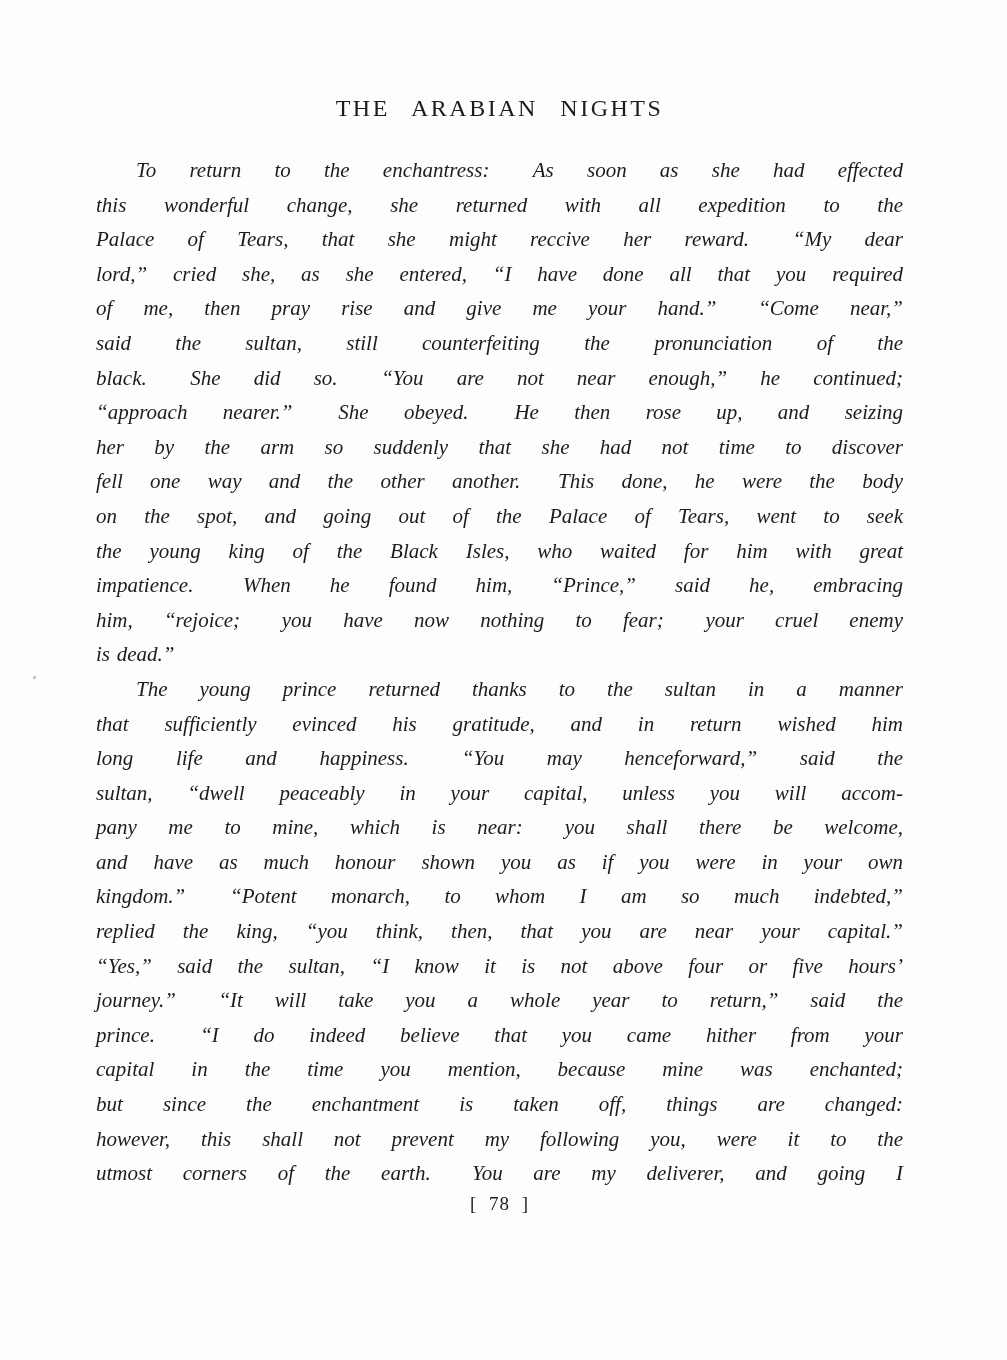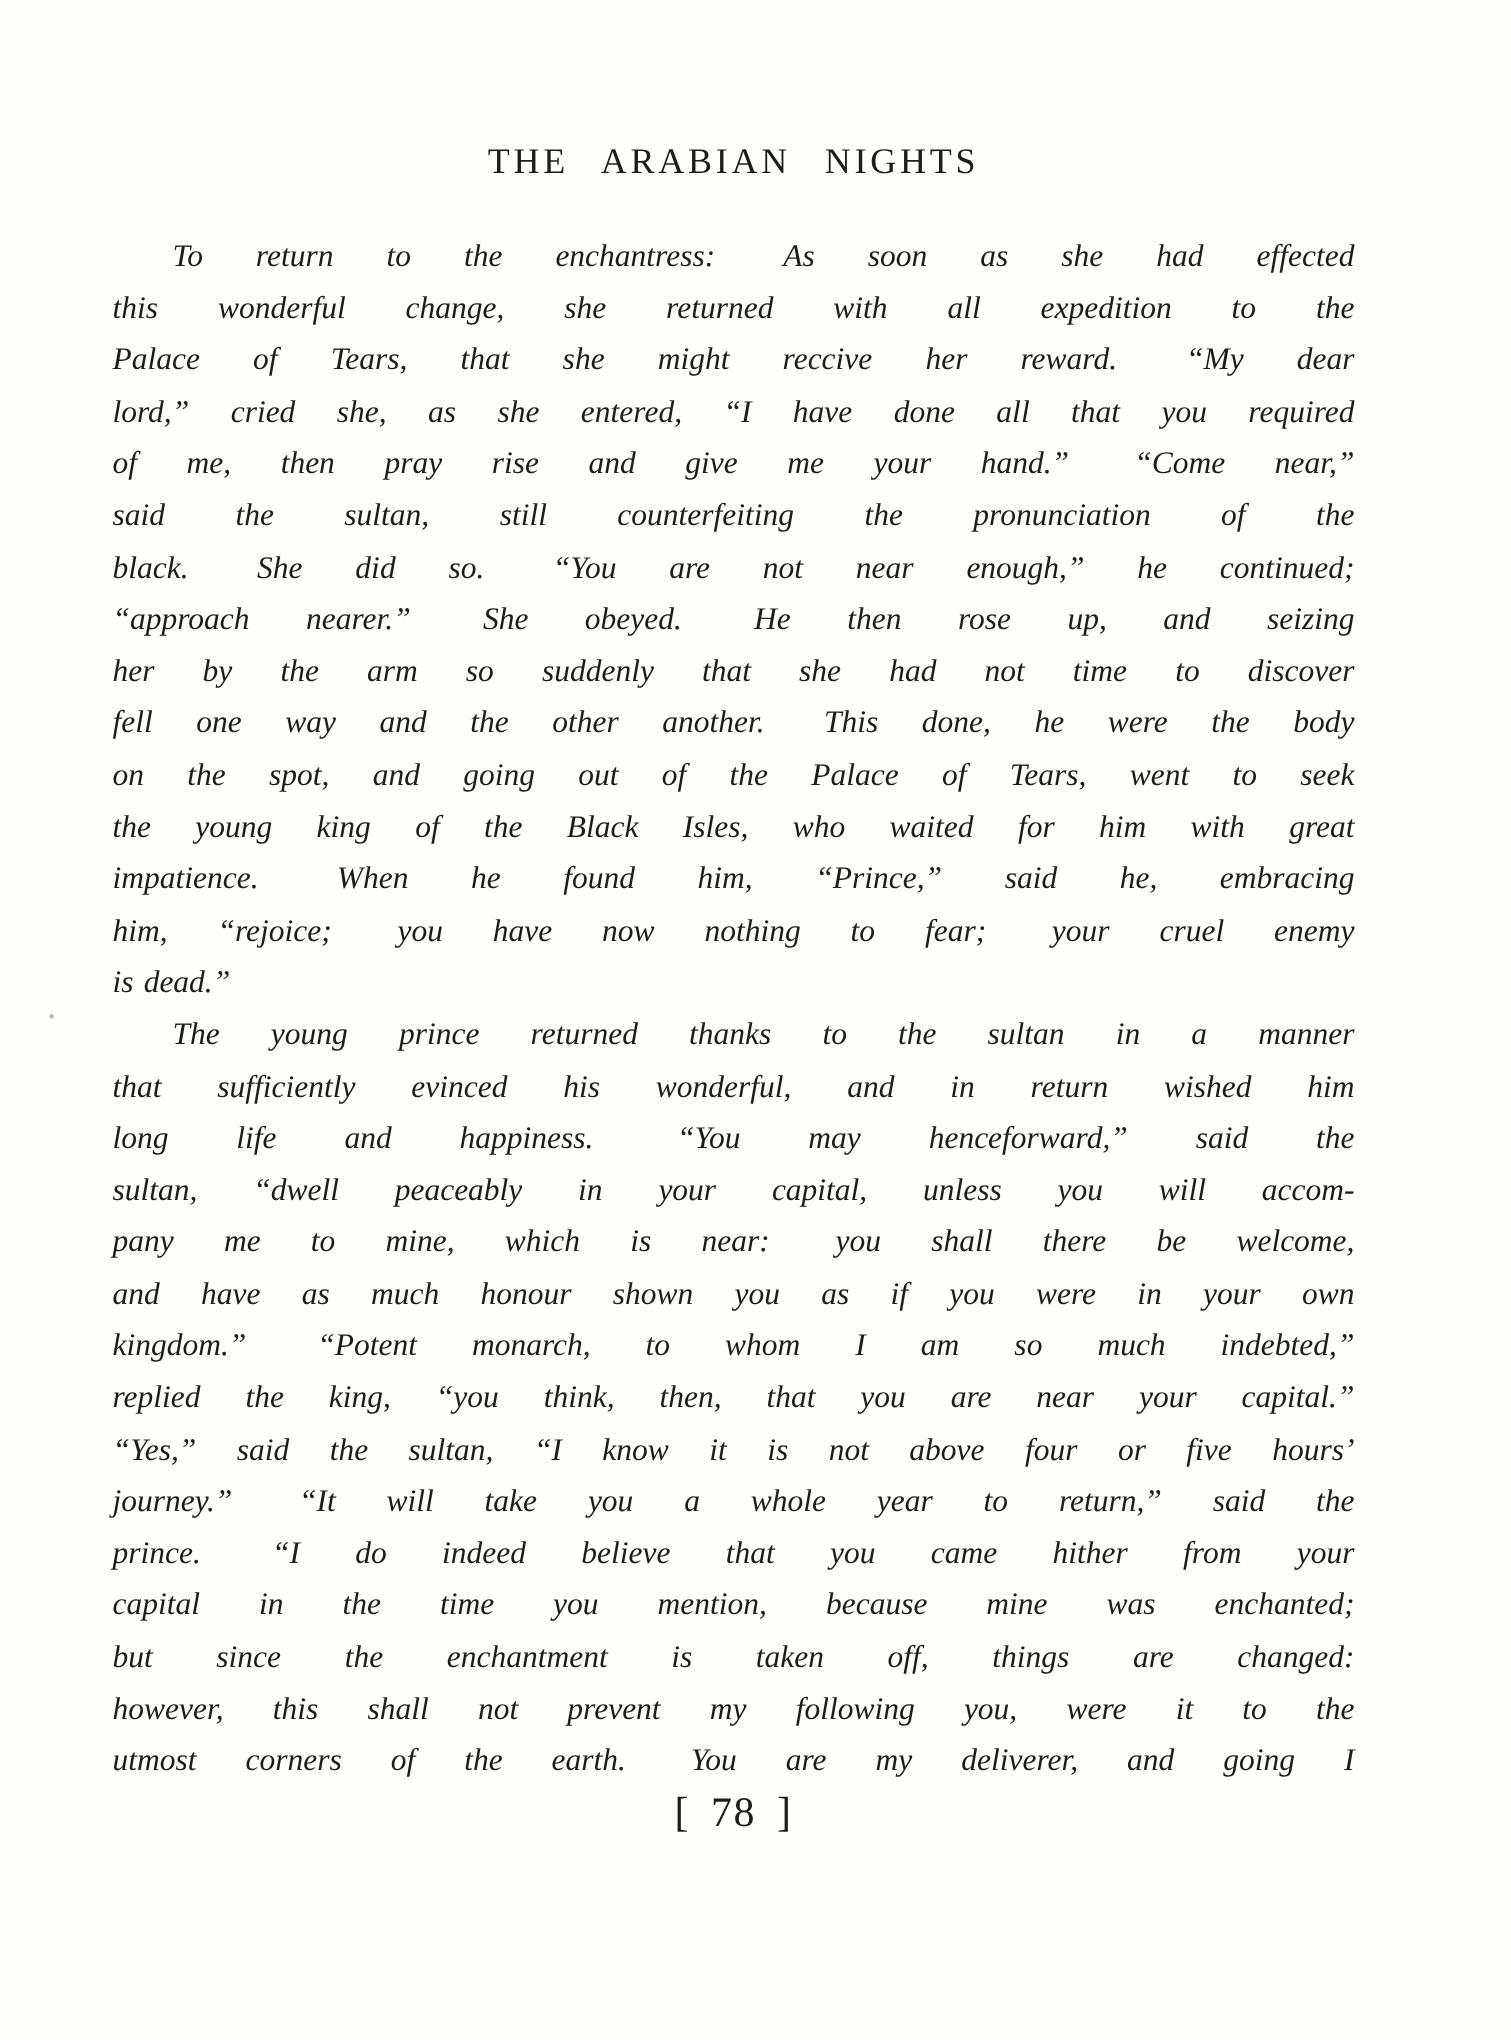--- a/index.html
+++ b/index.html
@@ -10,21 +10,21 @@
     width: 1007px;
     height: 1360px;
     background: #fdfdfb;
     font-family: "Liberation Serif", "DejaVu Serif", serif;
     color: #1d1c1a;
     overflow: hidden;
     position: relative;
   }
   .page {
     position: relative;
-    padding: 95px 104px 0 75px; 
+    padding: 95px 104px 0 96px; 
     box-sizing: border-box;
   }
   .running-head {
     text-align: center;
     font-size: 24px;
     letter-spacing: 2.5px;
     word-spacing: 14px;
     margin-bottom: 31px;
     white-space: nowrap;
   }
@@ -43,21 +43,21 @@
     font-style: italic;
   }
   .line.indent {
     text-indent: 40px;
   }
   .line.short-last {
     text-align-last: left;
   }
   .page-number {
     text-align: center;
-    font-size: 28px;
+    font-size: 19px;
     margin-top: 2px;
     letter-spacing: 1px;
     word-spacing: 6px;
   }
   .stray-mark {
     position: absolute;
     left: 33px;
     top: 676px;
     width: 3px;
     height: 3px;
@@ -84,21 +84,21 @@
         <div class="line">her by the arm so suddenly that she had not time to discover</div>
         <div class="line">fell one way and the other another.  This done, he were the body</div>
         <div class="line">on the spot, and going out of the Palace of Tears, went to seek</div>
         <div class="line">the young king of the Black Isles, who waited for him with great</div>
         <div class="line">impatience.  When he found him, “Prince,” said he, embracing</div>
         <div class="line">him, “rejoice;  you have now nothing to fear;  your cruel enemy</div>
         <div class="line short-last">is dead.”</div>
       </div>
       <div class="paragraph">
         <div class="line indent">The young prince returned thanks to the sultan in a manner</div>
-        <div class="line">that sufficiently evinced his wonderful, and in return wished him</div>
+        <div class="line">that sufficiently evinced his gratitude, and in return wished him</div>
         <div class="line">long life and happiness.  “You may henceforward,” said the</div>
         <div class="line">sultan, “dwell peaceably in your capital, unless you will accom-</div>
         <div class="line">pany me to mine, which is near:  you shall there be welcome,</div>
         <div class="line">and have as much honour shown you as if you were in your own</div>
         <div class="line">kingdom.”  “Potent monarch, to whom I am so much indebted,”</div>
         <div class="line">replied the king, “you think, then, that you are near your capital.”</div>
         <div class="line">“Yes,” said the sultan, “I know it is not above four or five hours’</div>
         <div class="line">journey.”  “It will take you a whole year to return,” said the</div>
         <div class="line">prince.  “I do indeed believe that you came hither from your</div>
         <div class="line">capital in the time you mention, because mine was enchanted;</div>

